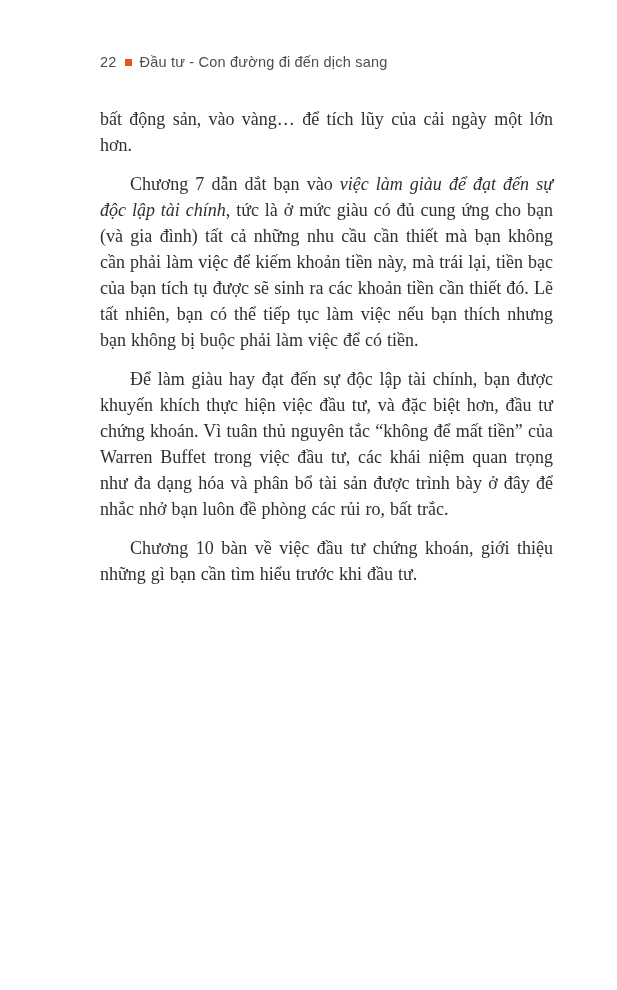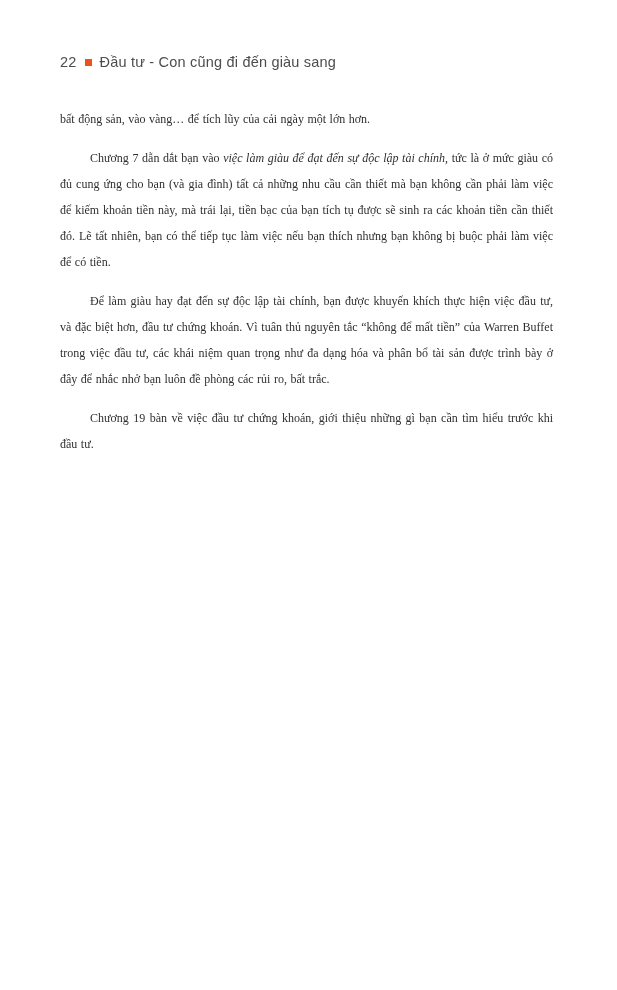--- a/index.html
+++ b/index.html
@@ -11,21 +11,21 @@
     width: 617px;
     height: 990px;
     overflow: hidden;
     font-family: "Liberation Serif", serif;
     color: #2f2f2f;
   }
   .page {
     box-sizing: border-box;
     width: 617px;
     height: 990px;
-    padding: 54px 64px 0 60px;
+    padding: 54px 64px 0 100px;
     background: #ffffff;
   }
   .page-header {
     display: flex;
     align-items: center;
     font-family: "Liberation Sans", sans-serif;
     font-size: 14.5px;
     color: #4d4d4d;
     letter-spacing: 0.2px;
     margin-bottom: 36px;
@@ -35,21 +35,21 @@
   }
   .square-bullet {
     display: inline-block;
     width: 7px;
     height: 7px;
     background: #e8541e;
     margin-right: 8px;
     flex: 0 0 auto;
   }
   .page-body {
-    font-size: 12px;
+    font-size: 18px;
     line-height: 26px;
     text-align: justify;
     word-spacing: 0.5px;
   }
   .page-body p {
     margin: 0 0 13px 0;
     text-indent: 30px;
   }
   .page-body p.no-indent {
     text-indent: 0;
@@ -59,29 +59,29 @@
   }
 </style>
 </head>
 <body>
 
 <div class="page">
 
   <header class="page-header">
     <span class="page-number">22</span>
     <span class="square-bullet"></span>
-    <span class="running-title">Đầu tư - Con cũng đi đến giàu sang</span>
+    <span class="running-title">Đầu tư - Con đường đi đến dịch sang</span>
   </header>
 
   <main class="page-body">
 
     <p class="no-indent"><span>bất động sản, vào vàng… để tích lũy của cải ngày một lớn hơn.</span></p>
 
     <p><span>Chương 7 dẫn dắt bạn vào </span><em>việc làm giàu để đạt đến sự độc lập tài chính</em><span>, tức là ở mức giàu có đủ cung ứng cho bạn (và gia đình) tất cả những nhu cầu cần thiết mà bạn không cần phải làm việc để kiếm khoản tiền này, mà trái lại, tiền bạc của bạn tích tụ được sẽ sinh ra các khoản tiền cần thiết đó. Lẽ tất nhiên, bạn có thể tiếp tục làm việc nếu bạn thích nhưng bạn không bị buộc phải làm việc để có tiền.</span></p>
 
     <p><span>Để làm giàu hay đạt đến sự độc lập tài chính, bạn được khuyến khích thực hiện việc đầu tư, và đặc biệt hơn, đầu tư chứng khoán. Vì tuân thủ nguyên tắc “không để mất tiền” của Warren Buffet trong việc đầu tư, các khái niệm quan trọng như đa dạng hóa và phân bổ tài sản được trình bày ở đây để nhắc nhở bạn luôn đề phòng các rủi ro, bất trắc.</span></p>
 
 
 
-    <p><span>Chương 19 bàn về việc đầu tư chứng khoán, giới thiệu những gì bạn cần tìm hiểu trước khi đầu tư.</span></p>
+    <p><span>Chương 10 bàn về việc đầu tư chứng khoán, giới thiệu những gì bạn cần tìm hiểu trước khi đầu tư.</span></p>
 
   </main>
 </div>
 
 </body></html>

